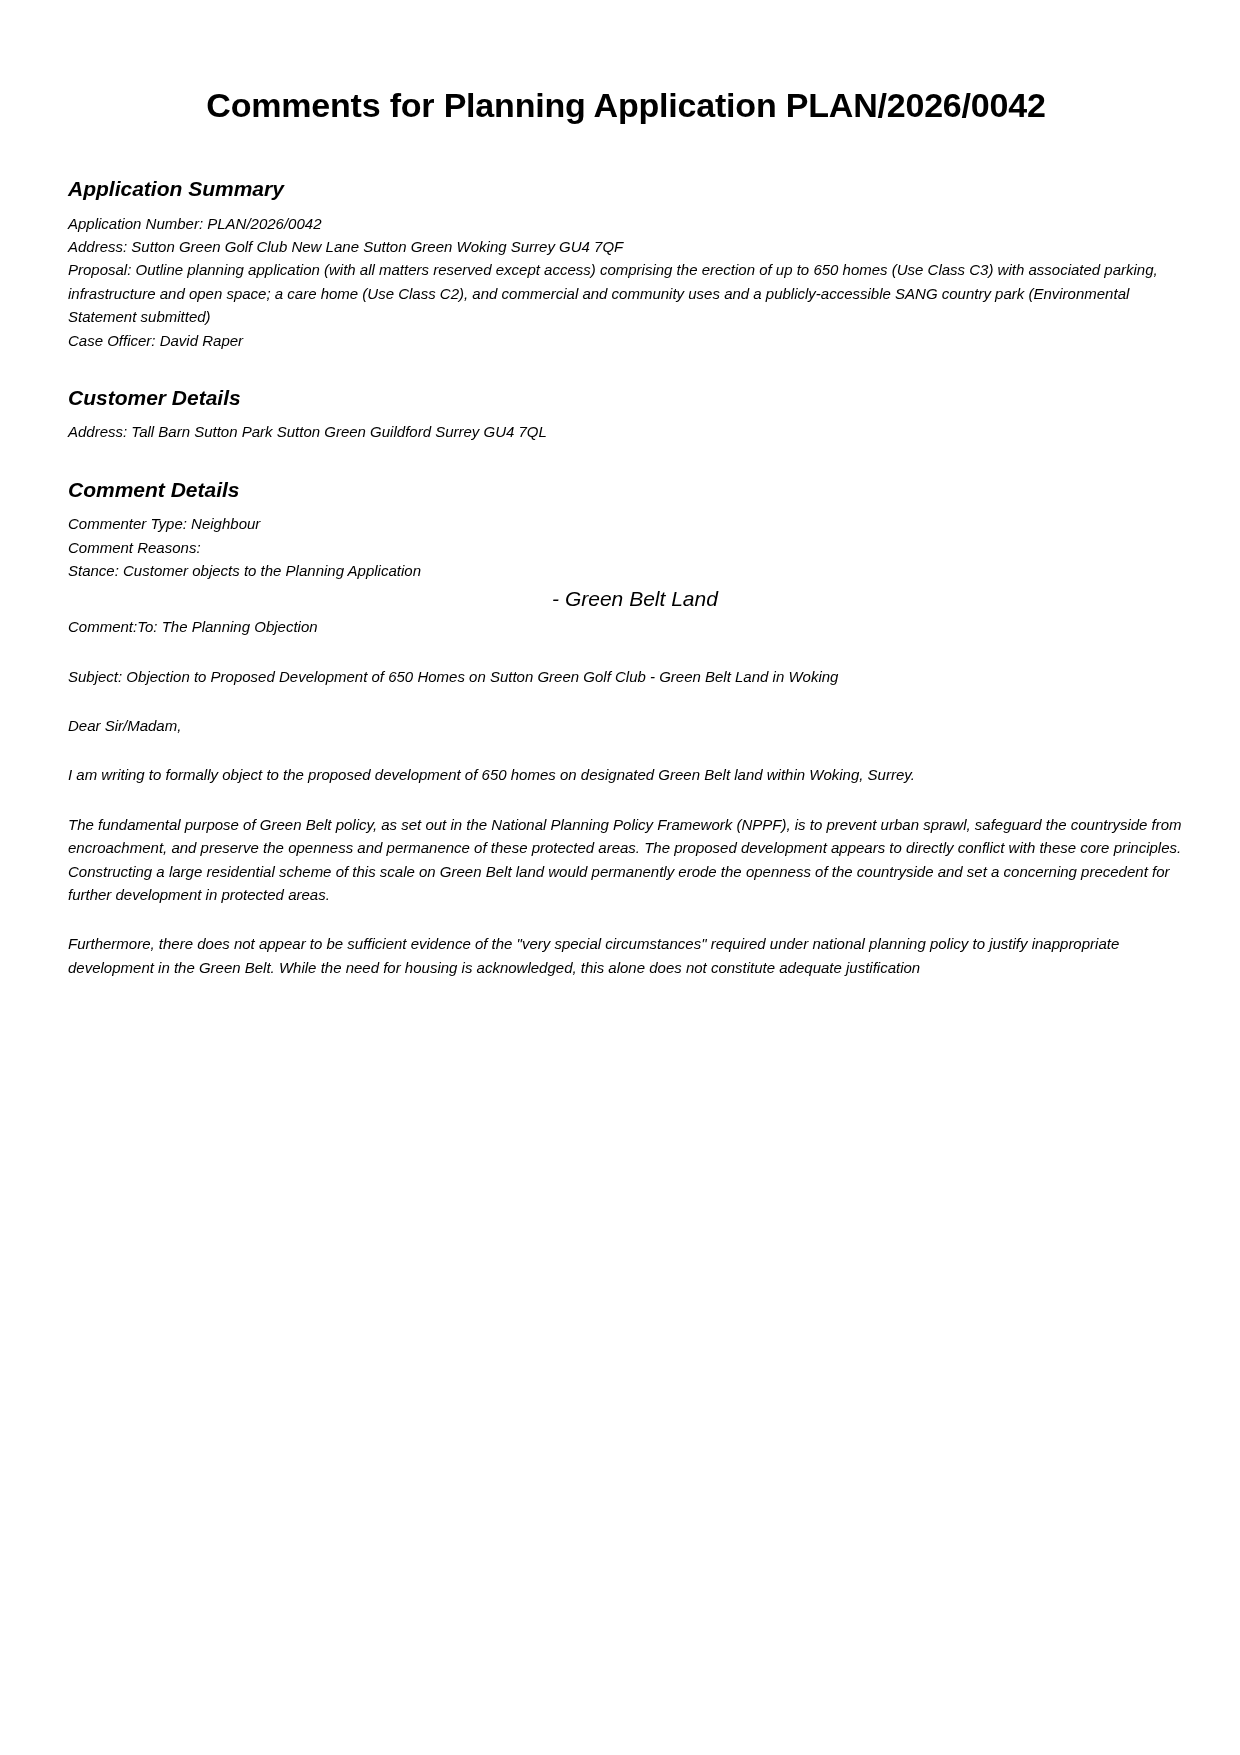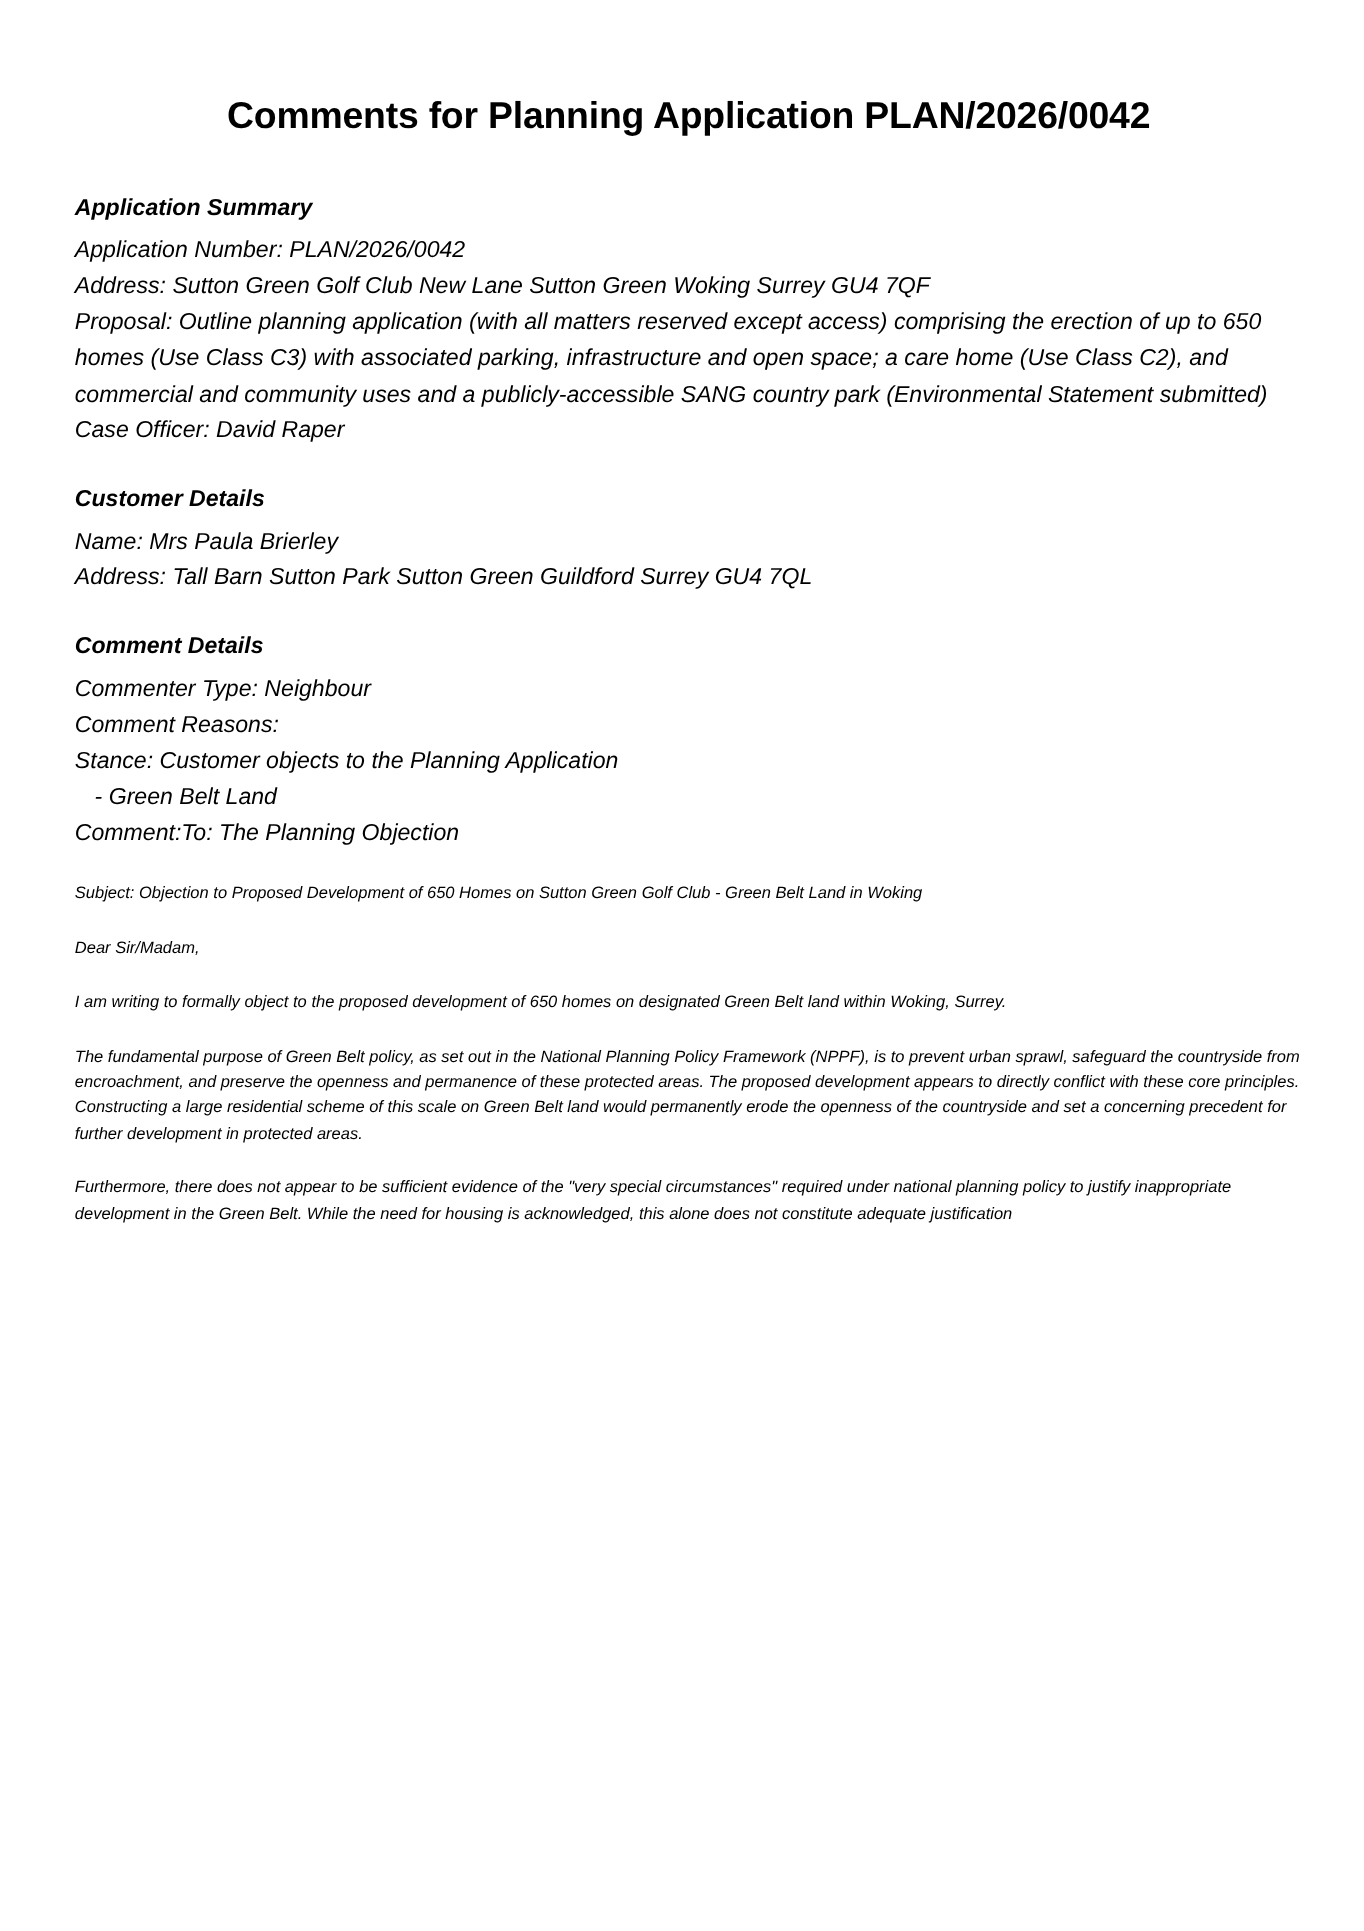--- a/index.html
+++ b/index.html
@@ -31,34 +31,35 @@
     margin-bottom: 30px;
     font-style: italic;
   }
   .section-heading {
     font-size: 21px;
     font-weight: bold;
     margin: 0 0 6px 0;
     line-height: 1.55;
   }
   .line {
-    font-size: 21px;
+    font-size: 15px;
     line-height: 1.56;
     margin: 0;
   }
   .para {
     font-size: 15px;
     line-height: 1.56;
     margin: 0 0 26px 0;
   }
   .reason {
     font-size: 21px;
     line-height: 1.56;
     margin: 0;
     padding-left: 18px;
+    text-align: center;
   }
   .blank {
     height: 26px;
   }
 </style>
 </head>
 <body>
 
 <div class="page">
 
@@ -67,21 +68,20 @@
   <div class="section">
     <div class="section-heading">Application Summary</div>
     <p class="line">Application Number: PLAN/2026/0042</p>
     <p class="line">Address: Sutton Green Golf Club New Lane Sutton Green Woking Surrey GU4 7QF</p>
     <p class="line">Proposal: Outline planning application (with all matters reserved except access) comprising the erection of up to 650 homes (Use Class C3) with associated parking, infrastructure and open space; a care home (Use Class C2), and commercial and community uses and a publicly-accessible SANG country park (Environmental Statement submitted)</p>
     <p class="line">Case Officer: David Raper</p>
   </div>
 
   <div class="section">
     <div class="section-heading">Customer Details</div>
-    <p class="line">Name: Mrs Paula Brierley</p>
     <p class="line">Address: Tall Barn Sutton Park Sutton Green Guildford Surrey GU4 7QL</p>
   </div>
 
   <div class="section">
     <div class="section-heading">Comment Details</div>
     <p class="line">Commenter Type: Neighbour</p>
     <p class="line">Comment Reasons:</p>
     <p class="line">Stance: Customer objects to the Planning Application</p>
     <p class="reason">- Green Belt Land</p>
     <p class="line">Comment:To: The Planning Objection</p>

